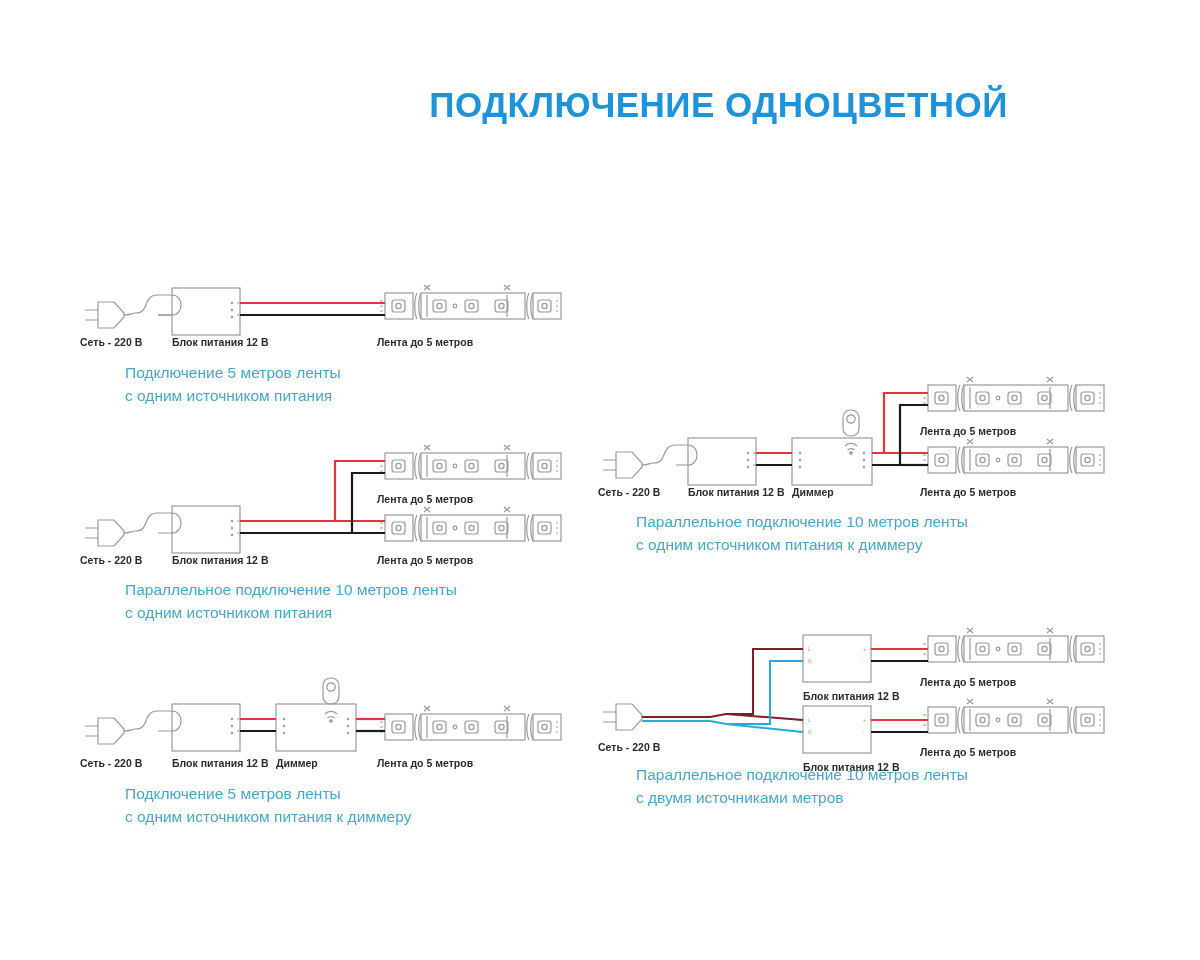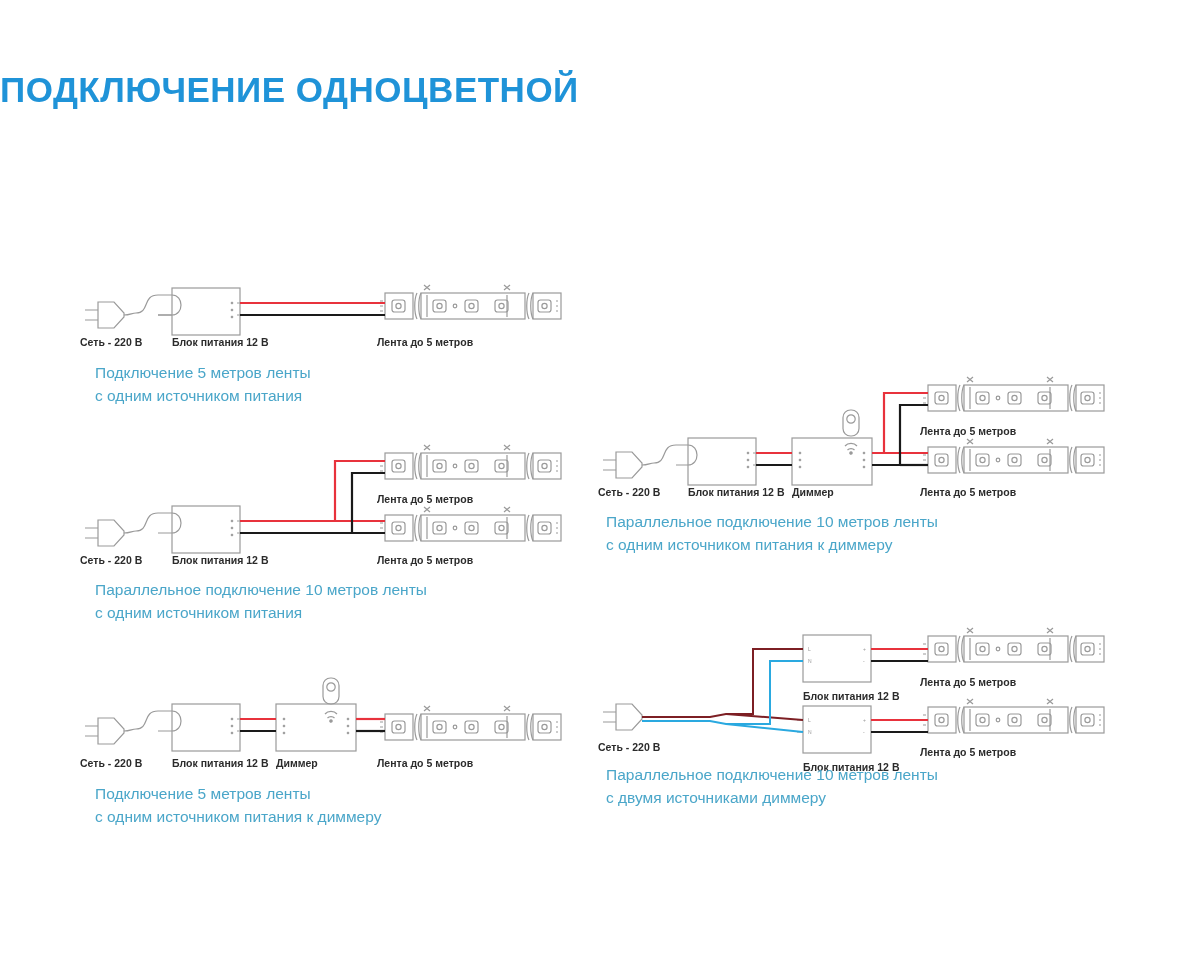--- a/index.html
+++ b/index.html
@@ -14,23 +14,23 @@
     position: relative;
     overflow: hidden;
     font-family: "Liberation Sans", "DejaVu Sans", sans-serif;
     color: #2b2b2b;
   }
 
   
   #title-block {
     position: absolute;
     left: 0;
-    top: 68px;
+    top: 83px;
     width: 1008px;
-    text-align: left;
+    text-align: right;
   }
   .title-line {
     font-family: "Liberation Sans", "DejaVu Sans", sans-serif;
     font-weight: bold;
     font-size: 35px;
     letter-spacing: 0.5px;
     line-height: 44px;
     color: #1f93d8;
     white-space: nowrap;
   }
@@ -42,21 +42,21 @@
   .svg-wrap { display: block; }
 
   .caption {
     position: absolute;
     font-family: "Liberation Sans", "DejaVu Sans", sans-serif;
     font-size: 15.5px;
     line-height: 23px;
     color: #4aa6c9;
     white-space: nowrap;
   }
-  .caption .cap-line { display: block; }
+  .caption .cap-line { display: block; margin-left: 30px; }
 
   
 </style>
 </head>
 <body>
 
 <div id="title-block">
   <div class="title-line">ПОДКЛЮЧЕНИЕ ОДНОЦВЕТНОЙ</div>
 </div>
 
@@ -595,15 +595,15 @@
   </div>
   <div style="position:absolute; left:322px; top:124px;">
     <span style="font-size:10.5px; font-weight:bold; color:#2b2b2b;">Лента до 5 метров</span>
   </div>
   <div style="position:absolute; left:205px; top:139px;">
     <span style="font-size:10.5px; font-weight:bold; color:#2b2b2b;">Блок питания 12 В</span>
   </div>
 
   <div class="caption" style="left:8px; top:145px;">
     <span class="cap-line">Параллельное подключение 10 метров ленты</span>
-    <span class="cap-line">с двумя источниками диммеру</span>
+    <span class="cap-line">с двумя источниками метров</span>
   </div>
 </div>
 
 </body></html>

